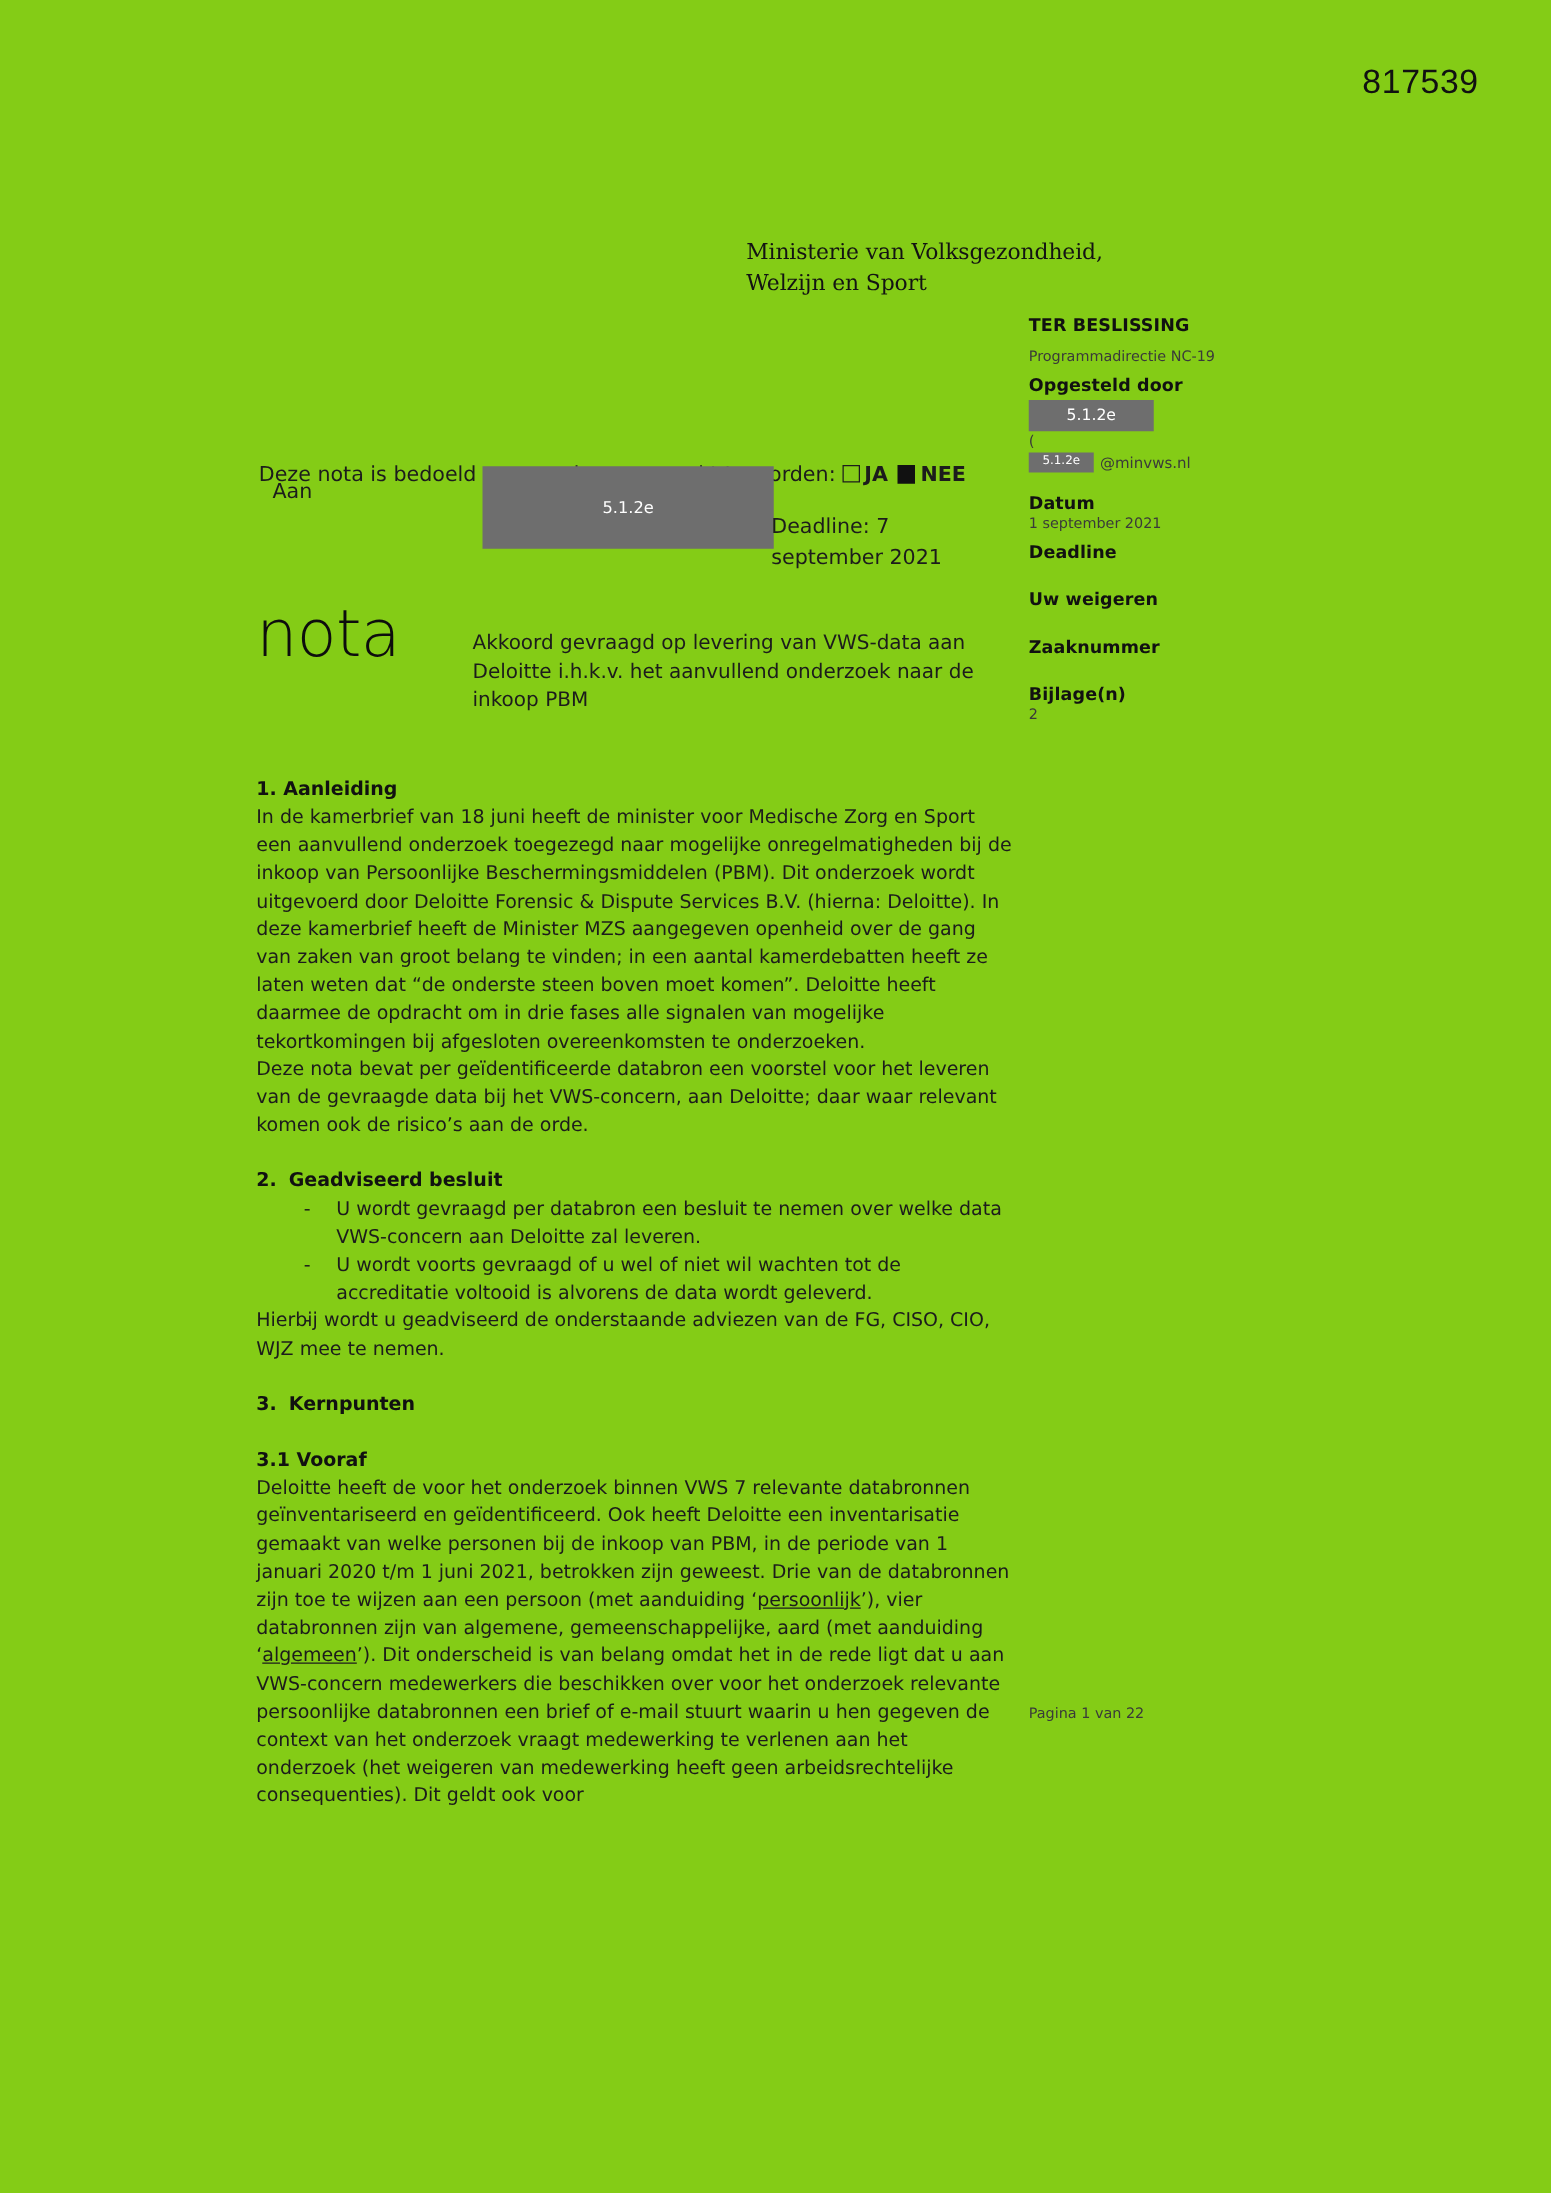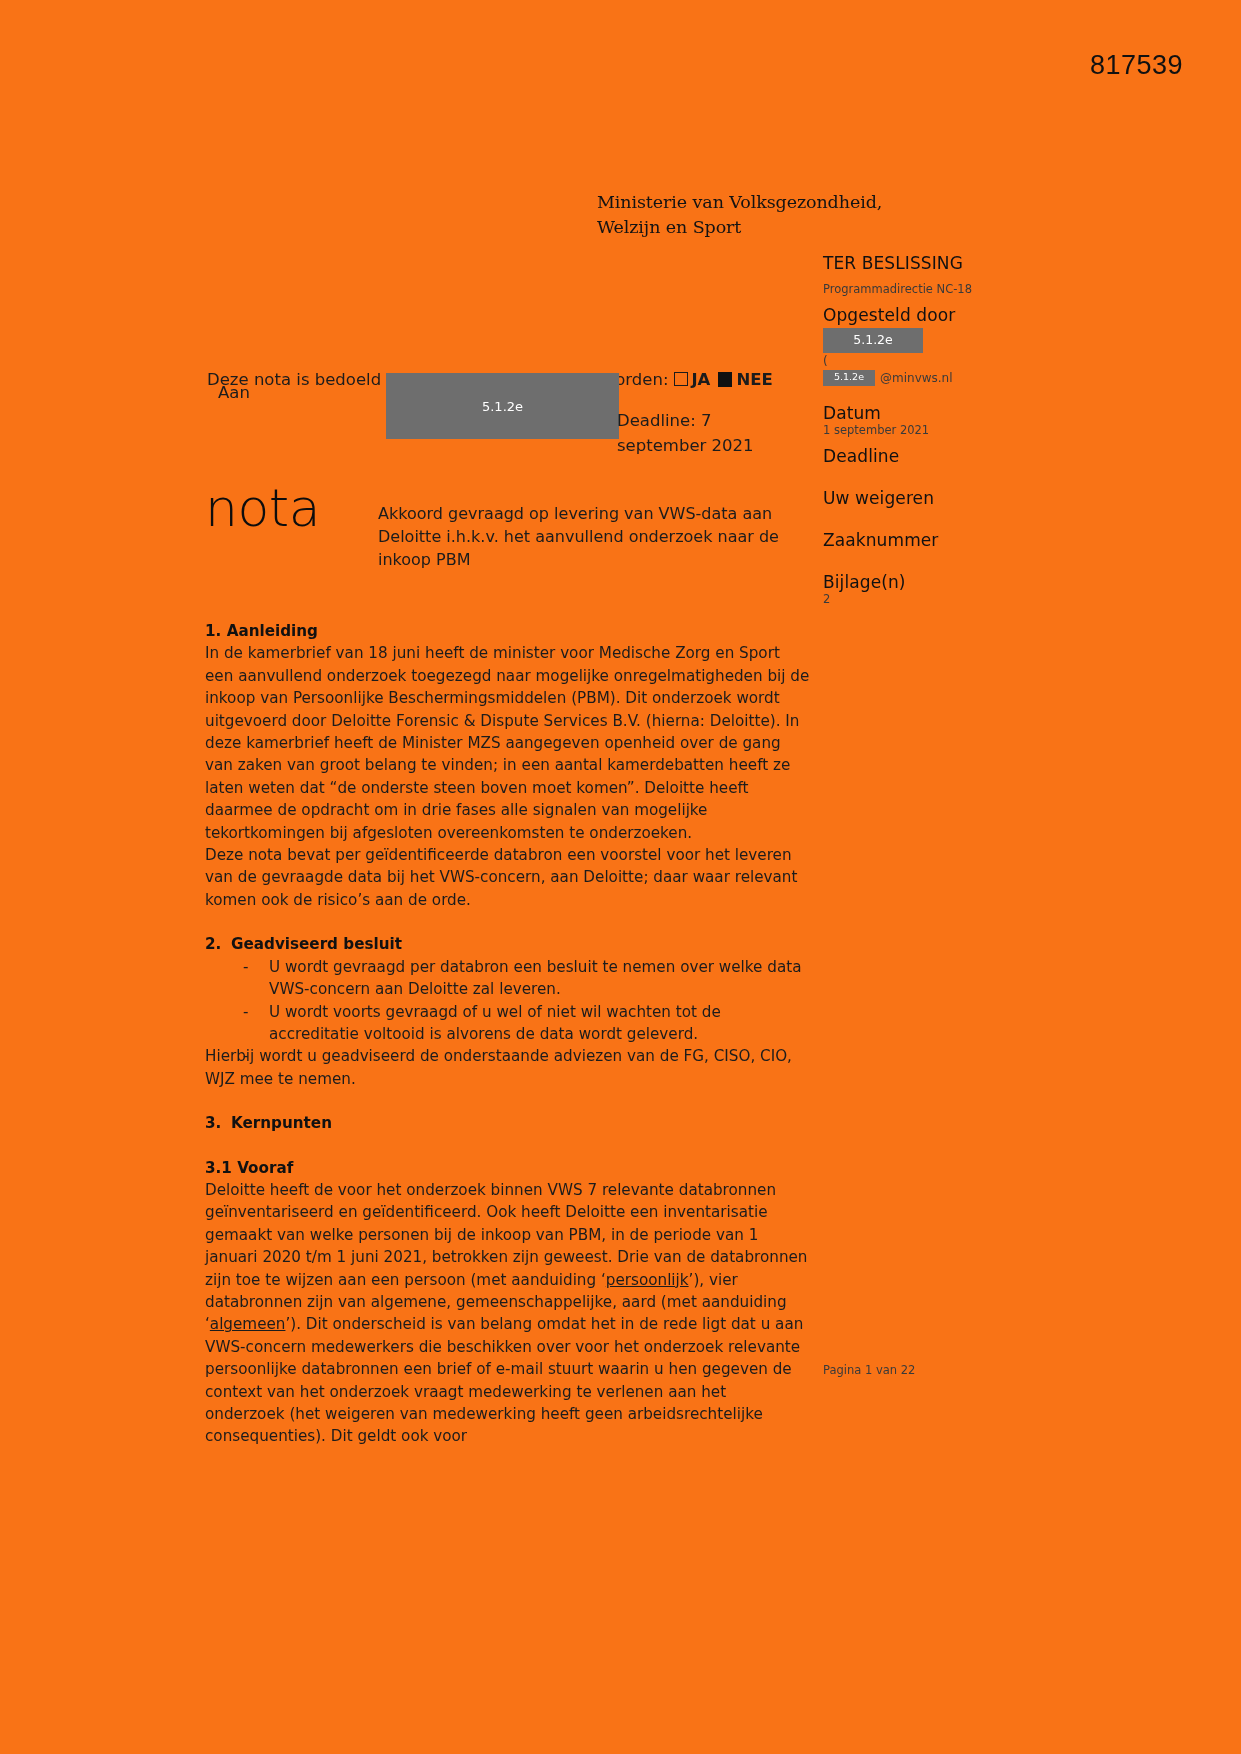--- a/index.html
+++ b/index.html
@@ -8,21 +8,21 @@
     background: #ffffff;
   }
   body {
     font-family: "DejaVu Sans", sans-serif;
     color: #1a1a1a;
   }
   .page {
     position: relative;
     width: 1241px;
     height: 1754px;
-    background: #f97316;
+    background: #84cc16;
     overflow: hidden;
   }
 
   
   .doc-number {
     position: absolute;
     top: 50px;
     right: 58px;
     font-family: "Liberation Sans", sans-serif;
     font-size: 27px;
@@ -46,22 +46,22 @@
   .sidebar {
     position: absolute;
     left: 823px;
     top: 253px;
     width: 215px;
     font-family: "DejaVu Sans", sans-serif;
     font-size: 11.5px;
     color: #2b2b2b;
   }
   .sb-strong {
-    font-weight: normal;
-    font-size: 17px;
+    font-weight: bold;
+    font-size: 14px;
     color: #111;
     letter-spacing: 0.1px;
   }
   .sb-val {
     font-size: 11.5px;
     color: #3a3a3a;
   }
   .sb-gap-sm { height: 9px; }
   .sb-gap-md { height: 17px; }
   .sb-gap-lg { height: 22px; }
@@ -242,21 +242,21 @@
   <div class="doc-number">817539</div>
 
   <div class="ministry">
     <div>Ministerie van Volksgezondheid,</div>
     <div>Welzijn en Sport</div>
   </div>
 
   <div class="sidebar">
     <div class="sb-strong">TER BESLISSING</div>
     <div class="sb-gap-sm"></div>
-    <div class="sb-val">Programmadirectie NC-18</div>
+    <div class="sb-val">Programmadirectie NC-19</div>
     <div class="sb-gap-sm"></div>
     <div class="sb-strong">Opgesteld door</div>
     <div class="redact redact-author">5.1.2e</div>
     <div class="author-paren">(</div>
     <div class="email-row">
       <span class="redact redact-email">5.1.2e</span><span class="email-dom">@minvws.nl</span>
     </div>
     <div class="sb-gap-md"></div>
     <div class="sb-strong">Datum</div>
     <div class="sb-val">1 september 2021</div>

